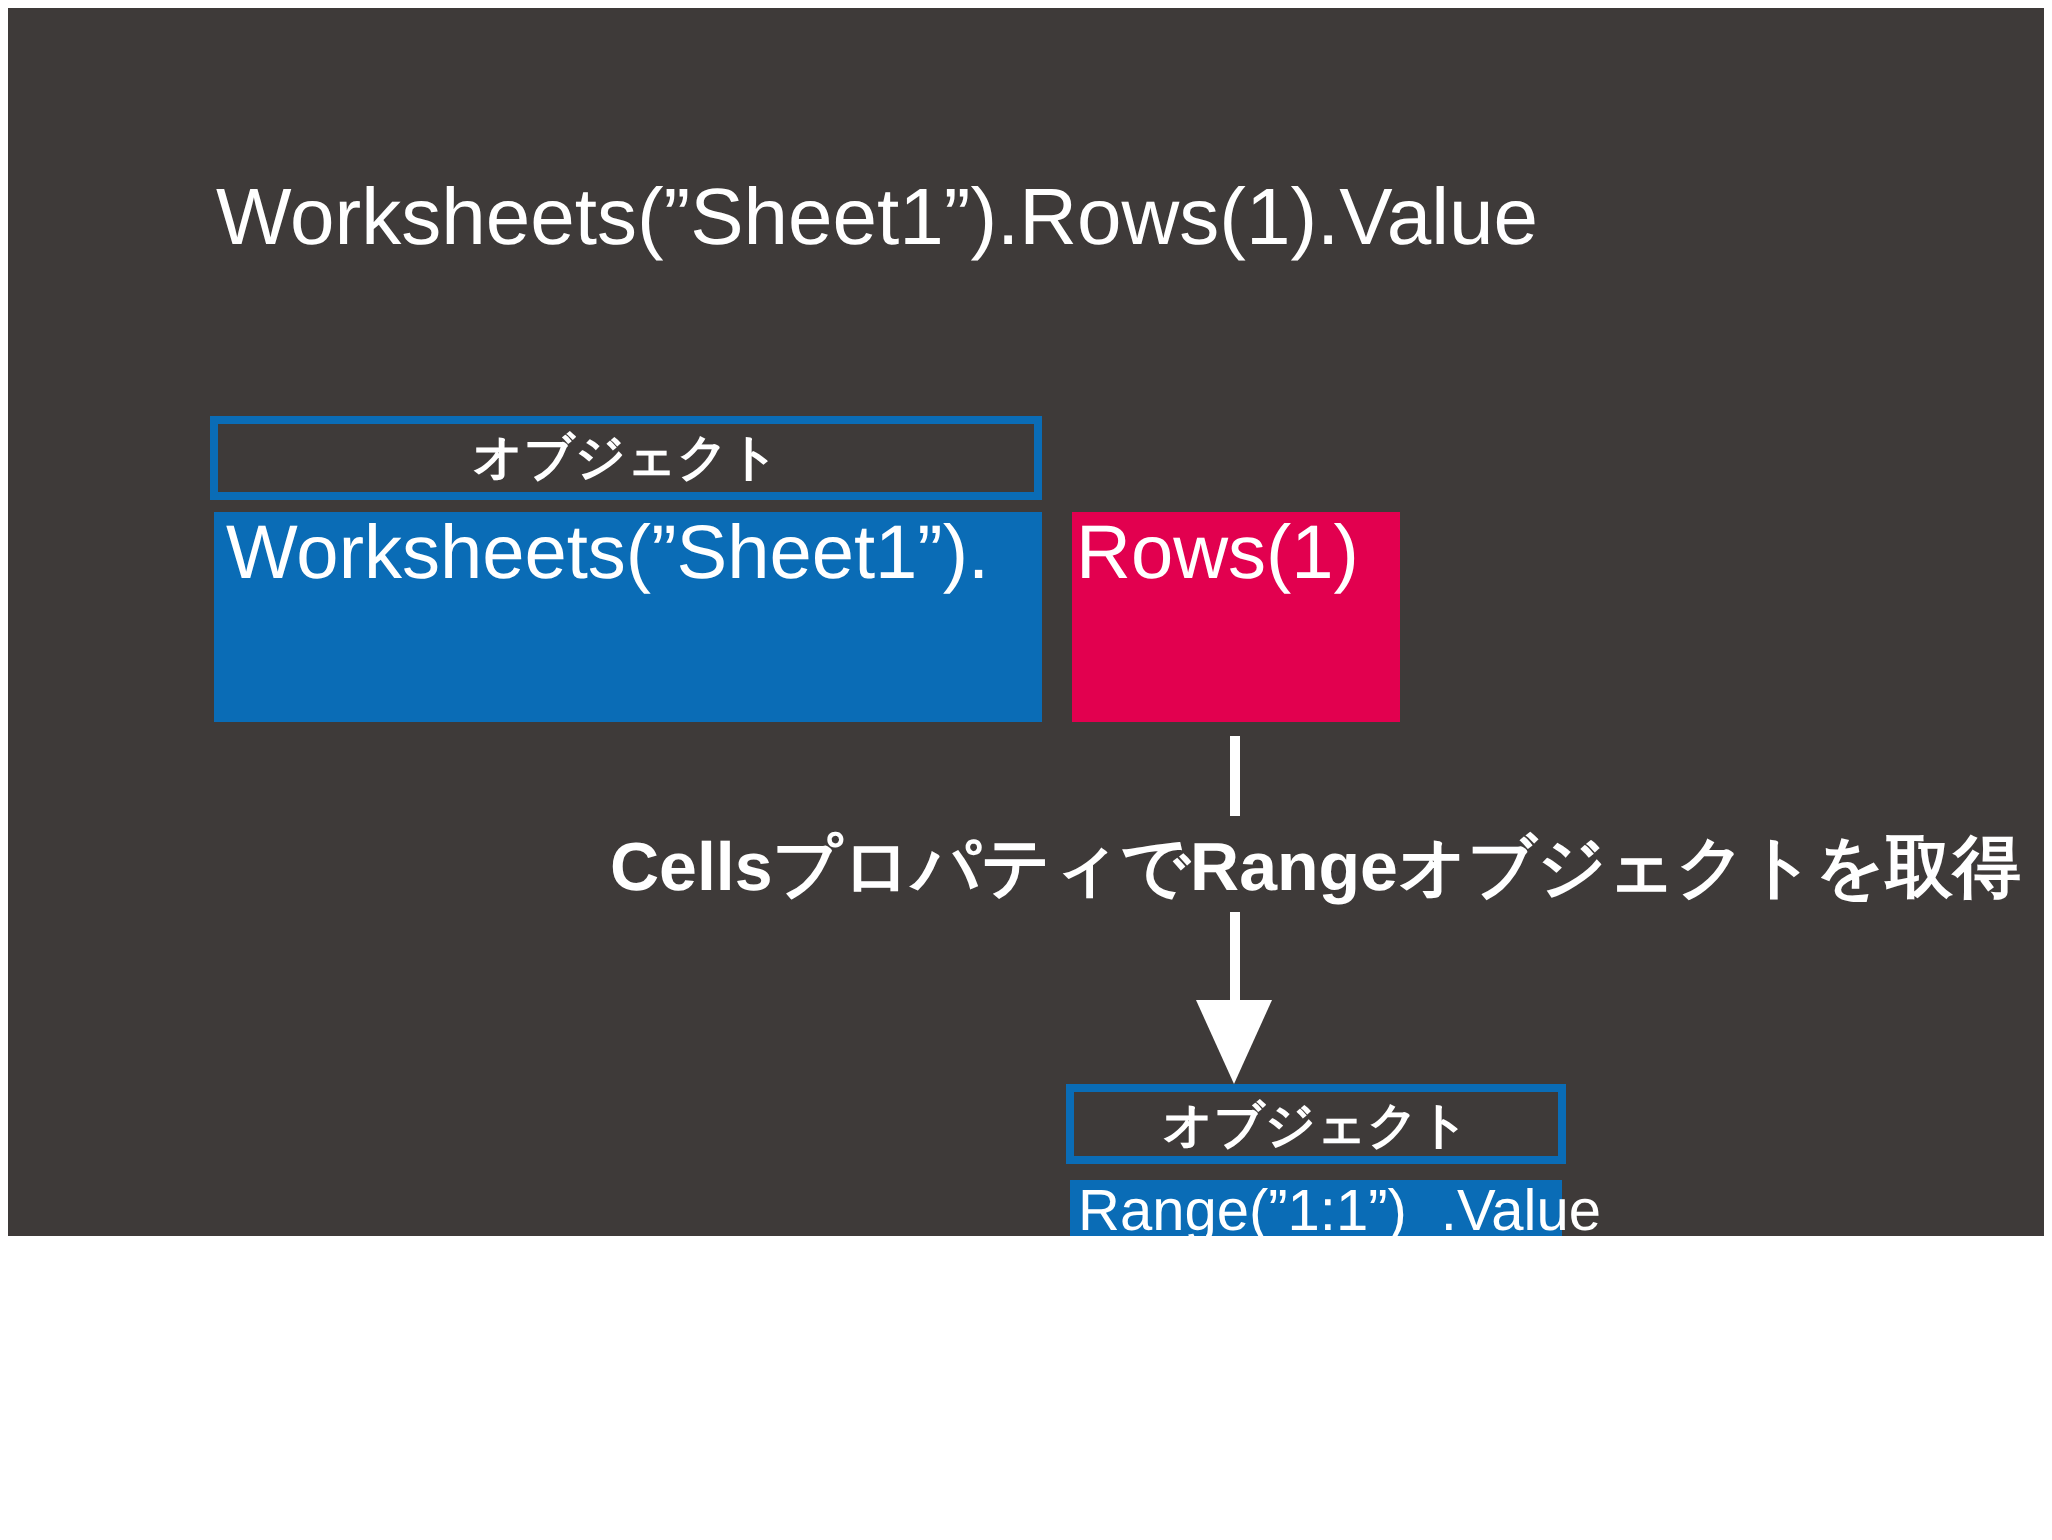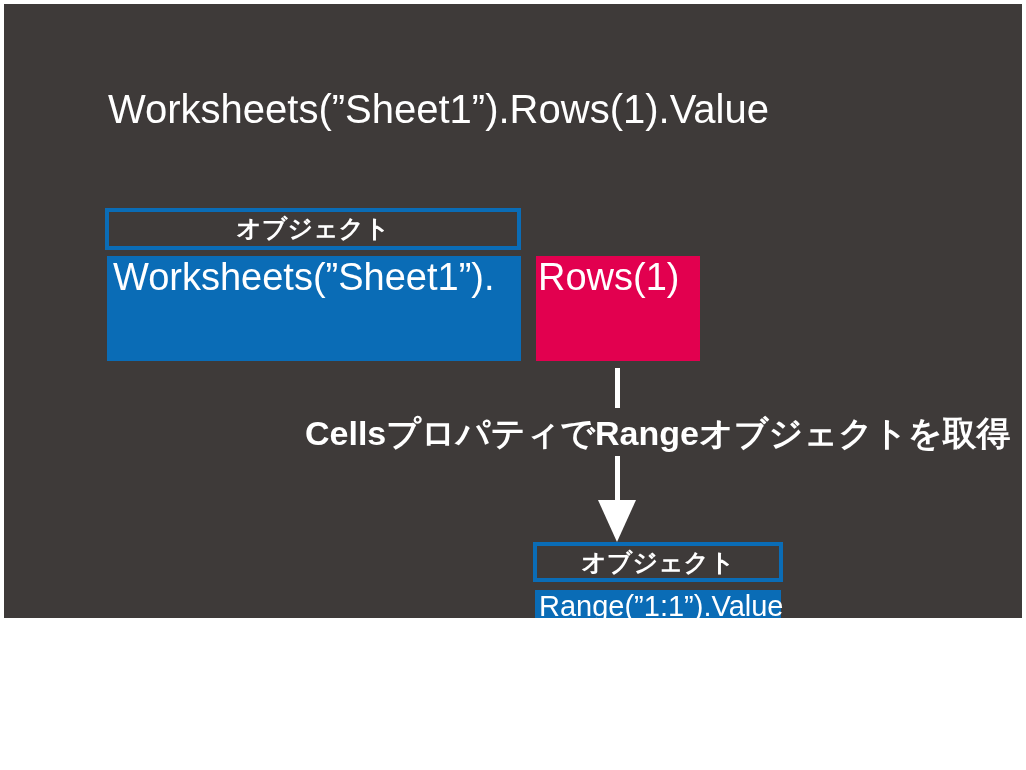--- a/index.html
+++ b/index.html
@@ -62,21 +62,21 @@
     background: var(--pink_fill);
     font-size: 38px;
     padding-left: 2px;
   }
   .box-object-bottom {
     left: 531px; top: 586px; width: 246px; height: 102px;
     background: var(--blue);
     font-size: 29px;
     padding-left: 4px;
   }
-  .code-suffix { color: var(--text); }
+  .code-suffix { color: var(--text); margin-left: 17px; }
   .arrow-seg {
     position: absolute;
     width: 5px;
     background: var(--text);
   }
   .arrow-seg-upper { left: 611px; top: 364px; height: 40px; }
   .arrow-seg-lower { left: 611px; top: 452px; height: 50px; }
   .arrow-caption {
     position: absolute;
     left: 287px;

